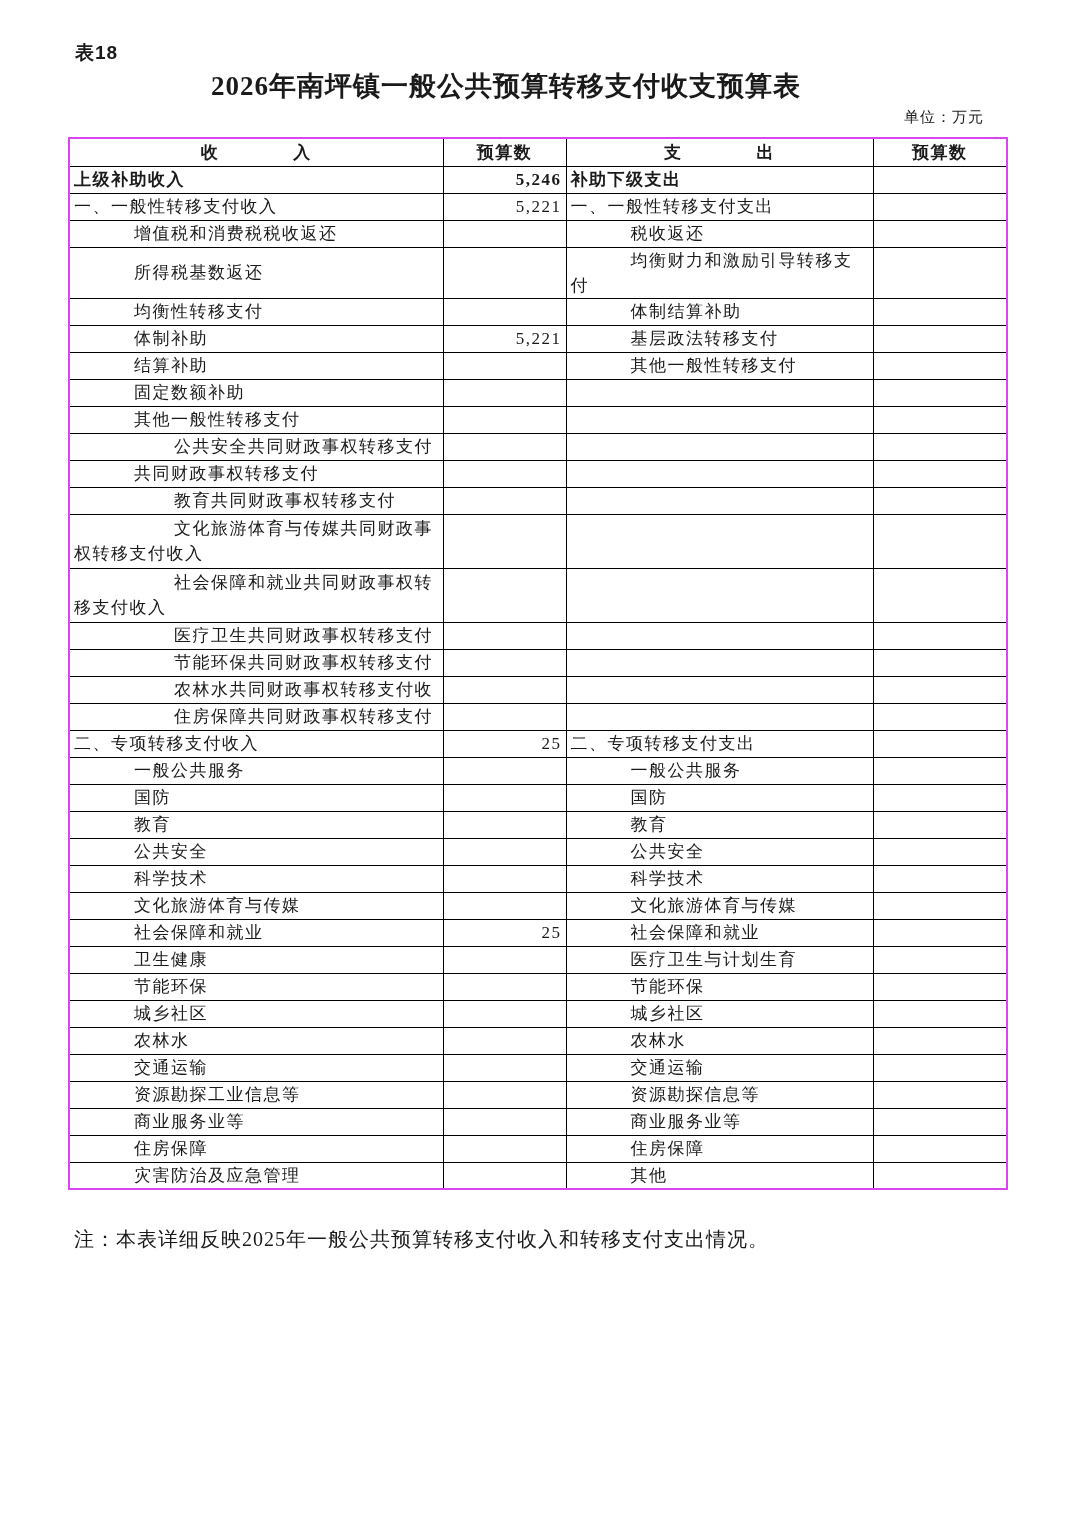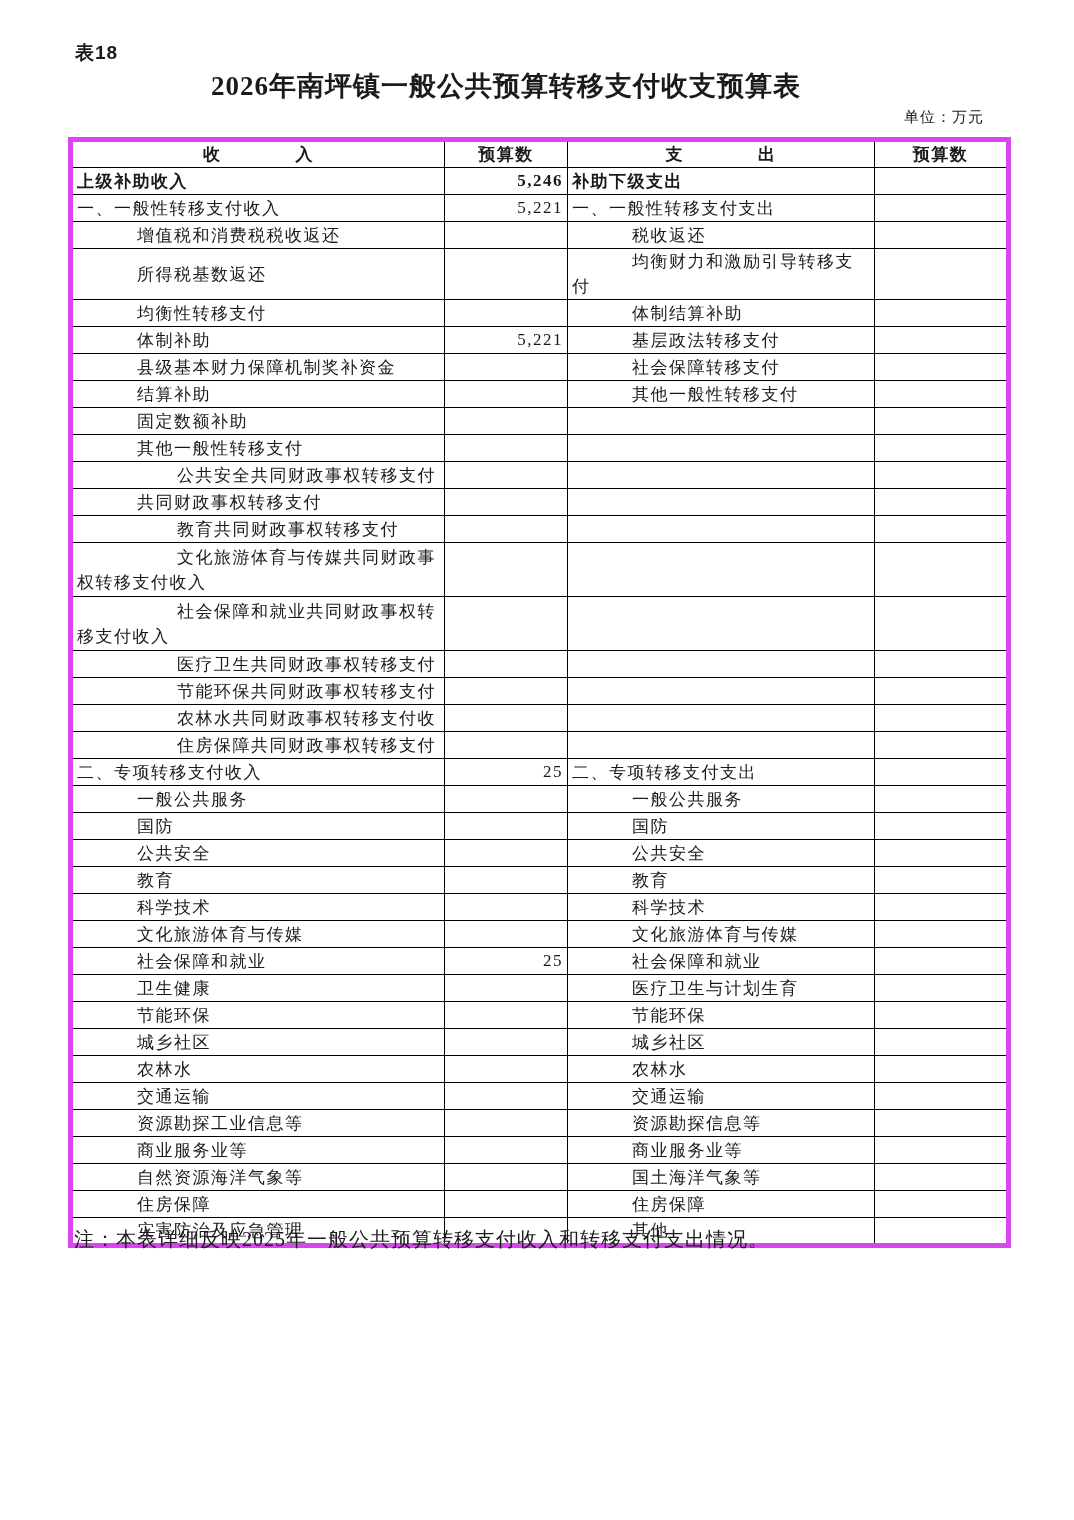--- a/index.html
+++ b/index.html
@@ -22,21 +22,21 @@
     font-size:27px;font-weight:bold;letter-spacing:1px;
   }
   .unit{
     position:absolute;top:108px;left:68px;width:938px;
     text-align:right;font-size:15px;letter-spacing:1px;
     padding-right:22px;box-sizing:border-box;
   }
   table.budget{
     position:absolute;left:68px;top:137px;width:938px;
     border-collapse:collapse;table-layout:fixed;
-    border:5px solid #d946ef;
+    border:2px solid #d946ef;
   }
   table.budget th, table.budget td{
     border:1px solid #000;
     padding:0 4px;
     font-size:17px;
     letter-spacing:1.5px;
     vertical-align:middle;
     overflow:hidden;
   }
   thead tr{height:28px;}
@@ -110,26 +110,20 @@
           <td class="lbl i1">体制结算补助</td>
           <td class="val"></td>
         </tr>
         <tr>
           <td class="lbl i1">体制补助</td>
           <td class="val">5,221</td>
           <td class="lbl i1">基层政法转移支付</td>
           <td class="val"></td>
         </tr>
         <tr>
-          <td class="lbl i1">县级基本财力保障机制奖补资金</td>
-          <td class="val"></td>
-          <td class="lbl i1">社会保障转移支付</td>
-          <td class="val"></td>
-        </tr>
-        <tr>
           <td class="lbl i1">结算补助</td>
           <td class="val"></td>
           <td class="lbl i1">其他一般性转移支付</td>
           <td class="val"></td>
         </tr>
         <tr>
           <td class="lbl i1">固定数额补助</td>
           <td class="val"></td>
           <td class="lbl i0"></td>
           <td class="val"></td>
@@ -208,29 +202,29 @@
           <td class="lbl i1">一般公共服务</td>
           <td class="val"></td>
         </tr>
         <tr>
           <td class="lbl i1">国防</td>
           <td class="val"></td>
           <td class="lbl i1">国防</td>
           <td class="val"></td>
         </tr>
         <tr>
+          <td class="lbl i1">教育</td>
+          <td class="val"></td>
+          <td class="lbl i1">教育</td>
+          <td class="val"></td>
+        </tr>
+        <tr>
           <td class="lbl i1">公共安全</td>
           <td class="val"></td>
           <td class="lbl i1">公共安全</td>
-          <td class="val"></td>
-        </tr>
-        <tr>
-          <td class="lbl i1">教育</td>
-          <td class="val"></td>
-          <td class="lbl i1">教育</td>
           <td class="val"></td>
         </tr>
         <tr>
           <td class="lbl i1">科学技术</td>
           <td class="val"></td>
           <td class="lbl i1">科学技术</td>
           <td class="val"></td>
         </tr>
         <tr>
           <td class="lbl i1">文化旅游体育与传媒</td>
@@ -277,26 +271,20 @@
         <tr>
           <td class="lbl i1">资源勘探工业信息等</td>
           <td class="val"></td>
           <td class="lbl i1">资源勘探信息等</td>
           <td class="val"></td>
         </tr>
         <tr>
           <td class="lbl i1">商业服务业等</td>
           <td class="val"></td>
           <td class="lbl i1">商业服务业等</td>
-          <td class="val"></td>
-        </tr>
-        <tr>
-          <td class="lbl i1">自然资源海洋气象等</td>
-          <td class="val"></td>
-          <td class="lbl i1">国土海洋气象等</td>
           <td class="val"></td>
         </tr>
         <tr>
           <td class="lbl i1">住房保障</td>
           <td class="val"></td>
           <td class="lbl i1">住房保障</td>
           <td class="val"></td>
         </tr>
         <tr>
           <td class="lbl i1">灾害防治及应急管理</td>

